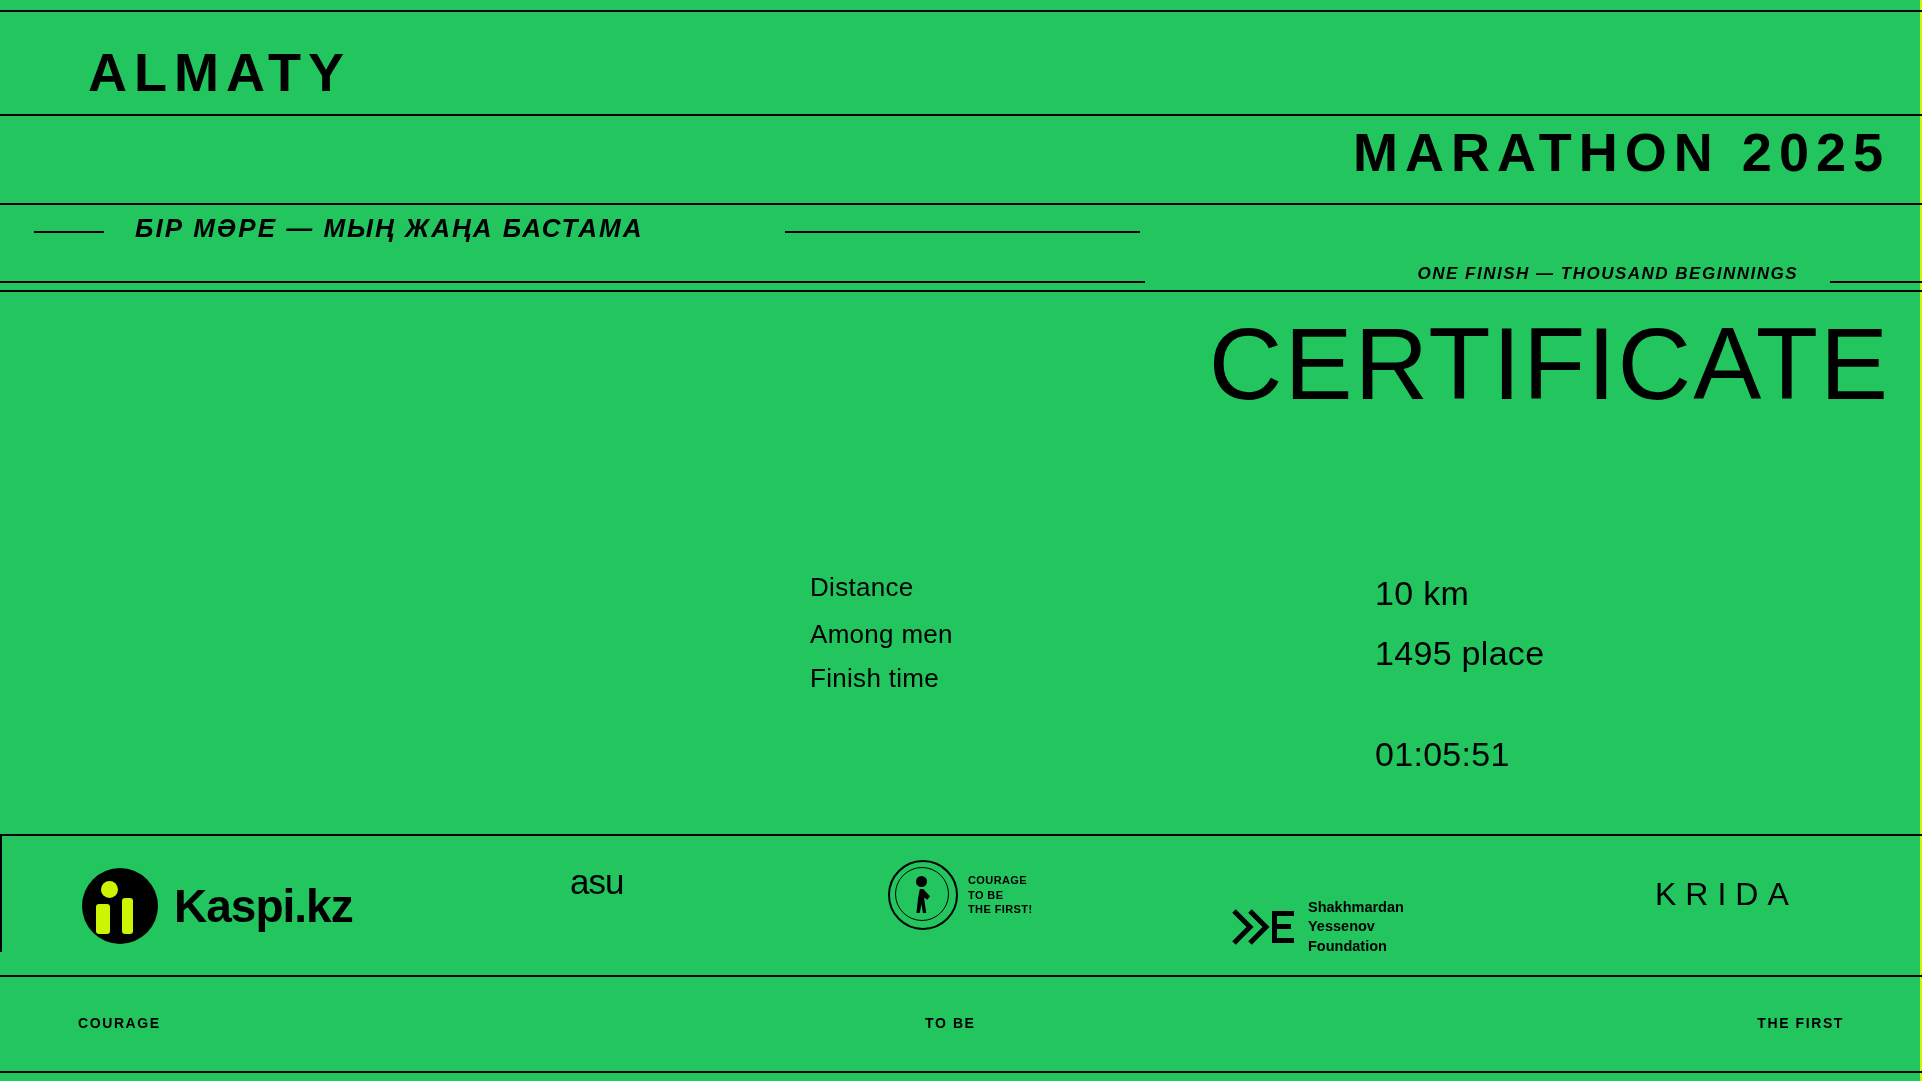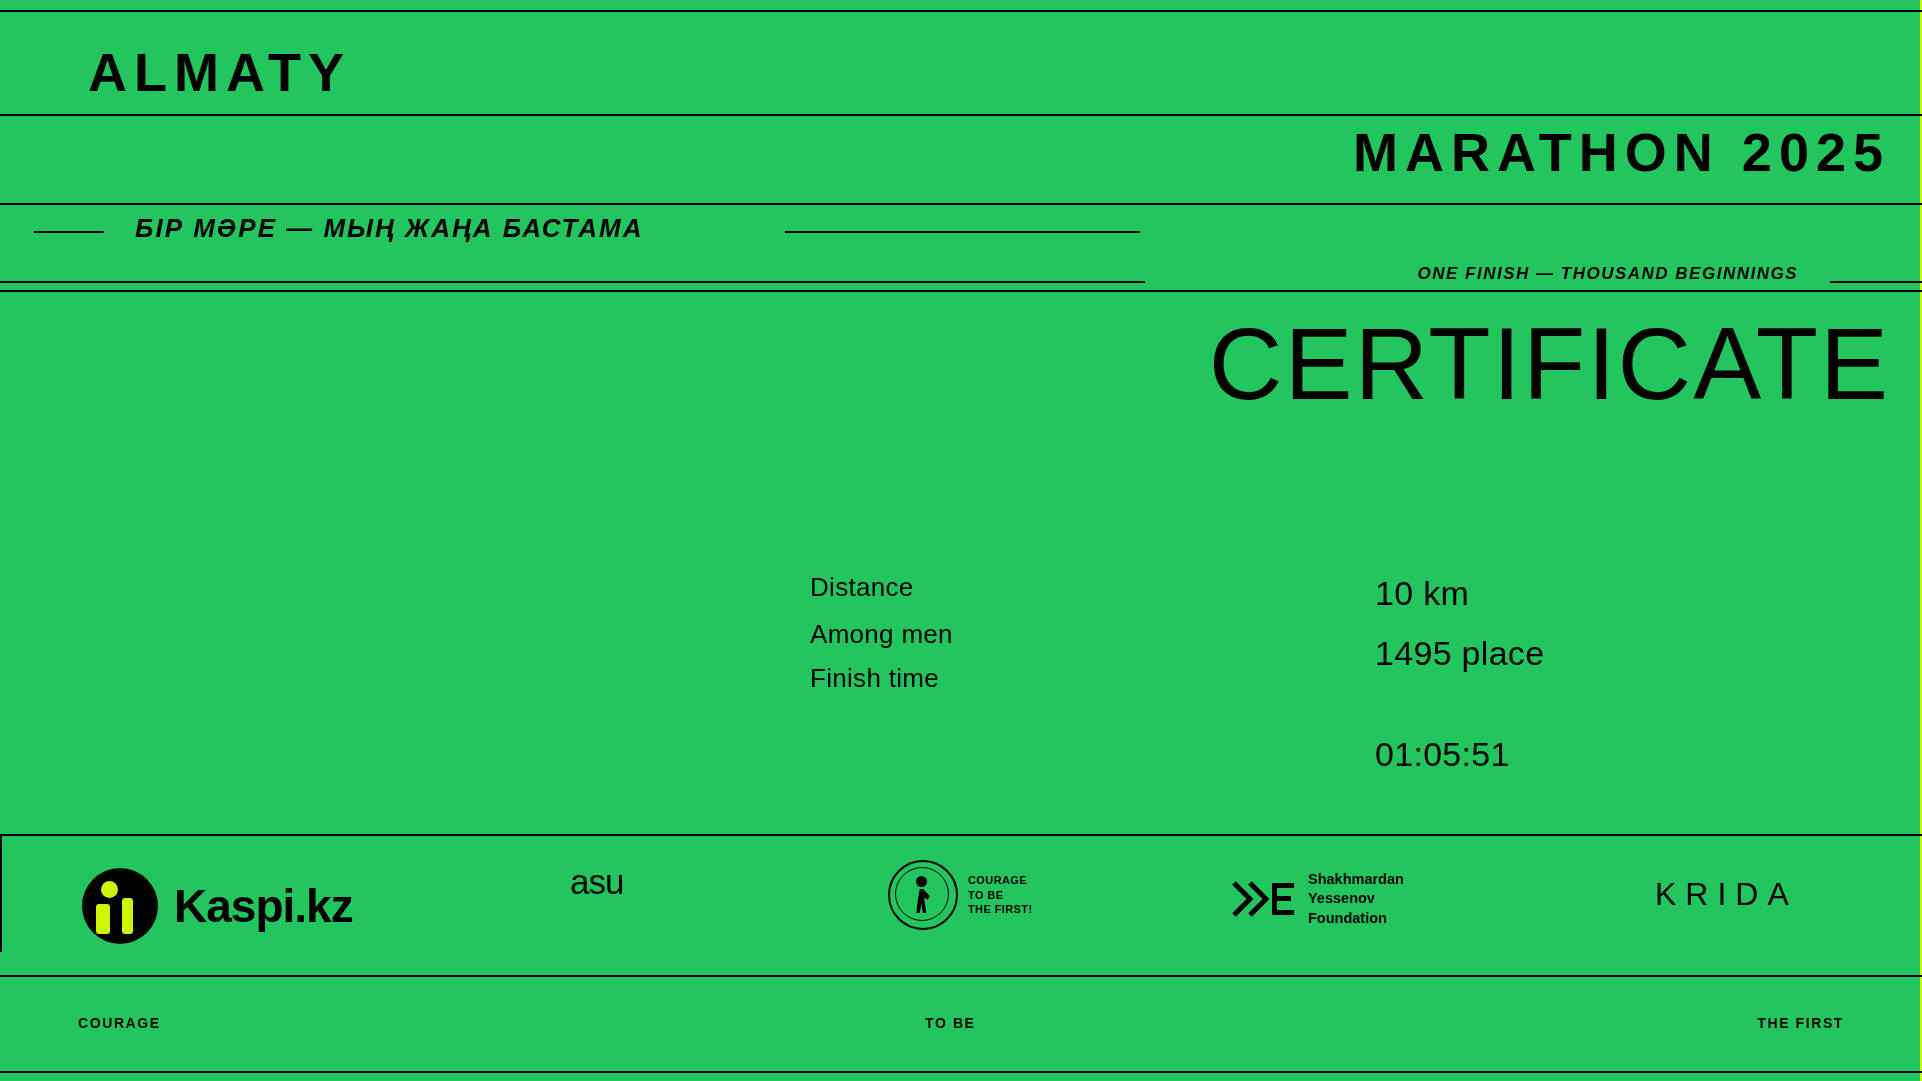--- a/index.html
+++ b/index.html
@@ -249,21 +249,21 @@
     border: 1px solid #000;
     border-radius: 50%;
   }
   .fund-lines {
     font-size: 11px;
     font-weight: 700;
     line-height: 1.35;
     letter-spacing: 0.4px;
   }
 
-  .yess-wrap { display: flex; align-items: center; }
+  .yess-wrap { display: flex; align-items: center; margin-top: 28px; }
   .yess-mark {
     width: 64px; height: 40px;
     margin-right: 12px;
     position: relative;
   }
   .yess-lines {
     font-size: 14.5px;
     font-weight: 700;
     line-height: 1.33;
   }

